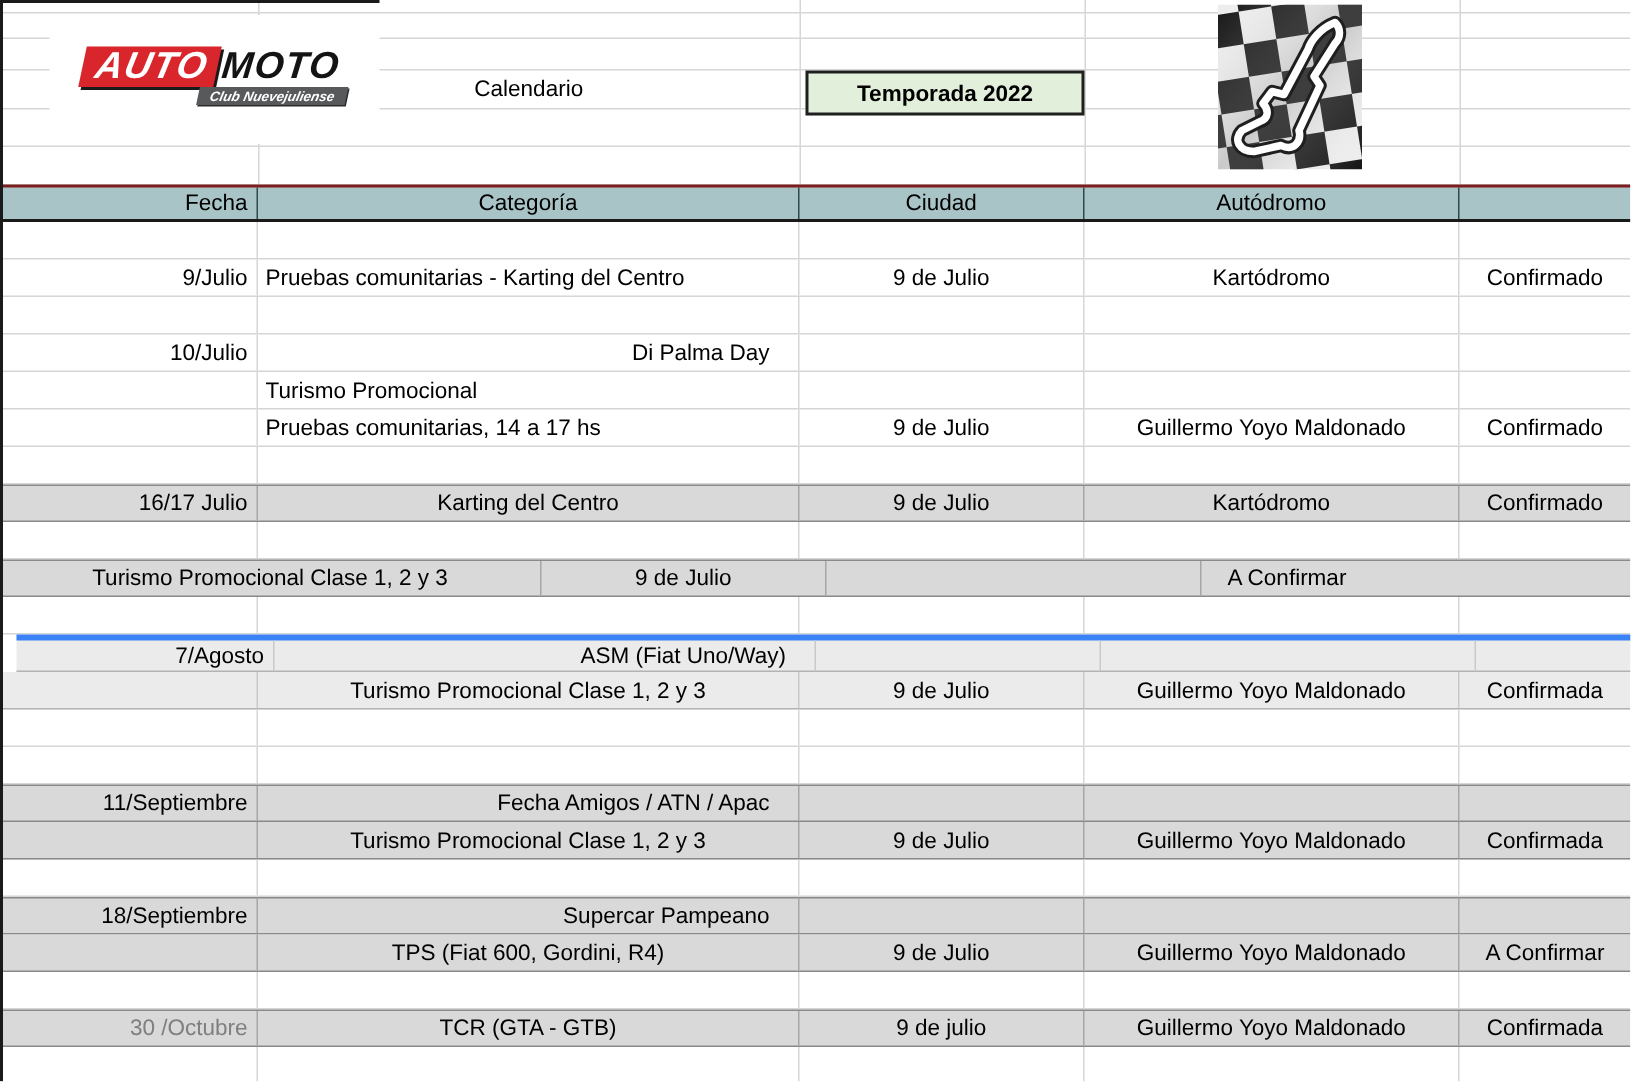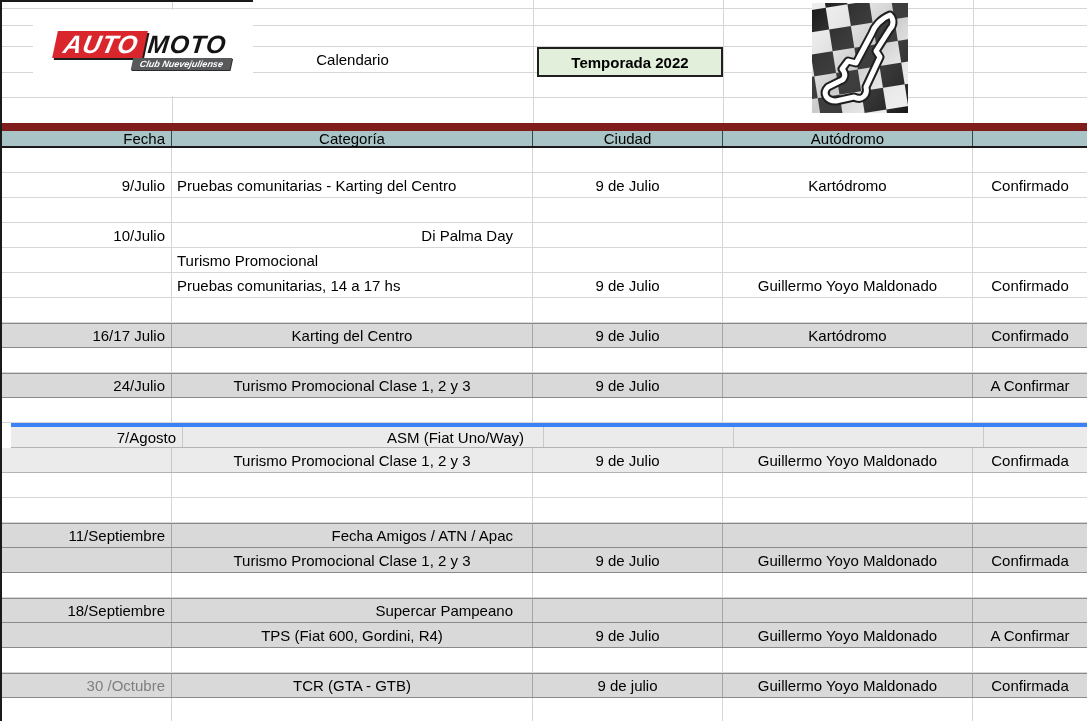--- a/index.html
+++ b/index.html
@@ -10,21 +10,21 @@
   }
   
   .hline{position:absolute;left:0;width:1087px;height:1px;background:#d6d6d6;}
   .vline{position:absolute;width:1px;background:#d6d6d6;}
   
   #edge-left{position:absolute;left:0;top:0;width:2px;height:721px;background:#1a1a1a;}
   #edge-top{position:absolute;left:0;top:0;width:253px;height:2px;background:#1a1a1a;}
   
   #header-row{
     position:absolute;left:0;top:123px;width:1087px;height:25px;
-    background:#a8c4c6;border-top:8px solid #7f1d1d;border-bottom:2px solid #1a1a1a;
+    background:#a8c4c6;border-top:2px solid #7f1d1d;border-bottom:2px solid #1a1a1a;
     display:flex;box-sizing:border-box;
   }
   #header-row .hc{
     box-sizing:border-box;height:100%;display:flex;align-items:center;justify-content:center;
     border-right:1px solid #31494b;white-space:nowrap;
   }
   #header-row .hc:last-child{border-right:none;}
   
   .cA{width:172px;}
   .cB{width:361px;}
@@ -196,21 +196,20 @@
     <div class="c cE">Confirmado</div>
   </div>
   <div class="row row-white" style="top:348px">
     <div class="c cA"></div>
       <div class="c cB"></div>
       <div class="c cC"></div>
       <div class="c cD"></div>
       <div class="c cE"></div>
   </div>
   <div class="row row-gray bt-dark" style="top:373px">
-    <div class="c cA">24/Julio</div>
     <div class="c cB">Turismo Promocional Clase 1, 2 y 3</div>
     <div class="c cC">9 de Julio</div>
     <div class="c cD"></div>
     <div class="c cE">A Confirmar</div>
   </div>
   <div class="row row-white" style="top:398px">
     <div class="c cA"></div>
       <div class="c cB"></div>
       <div class="c cC"></div>
       <div class="c cD"></div>

